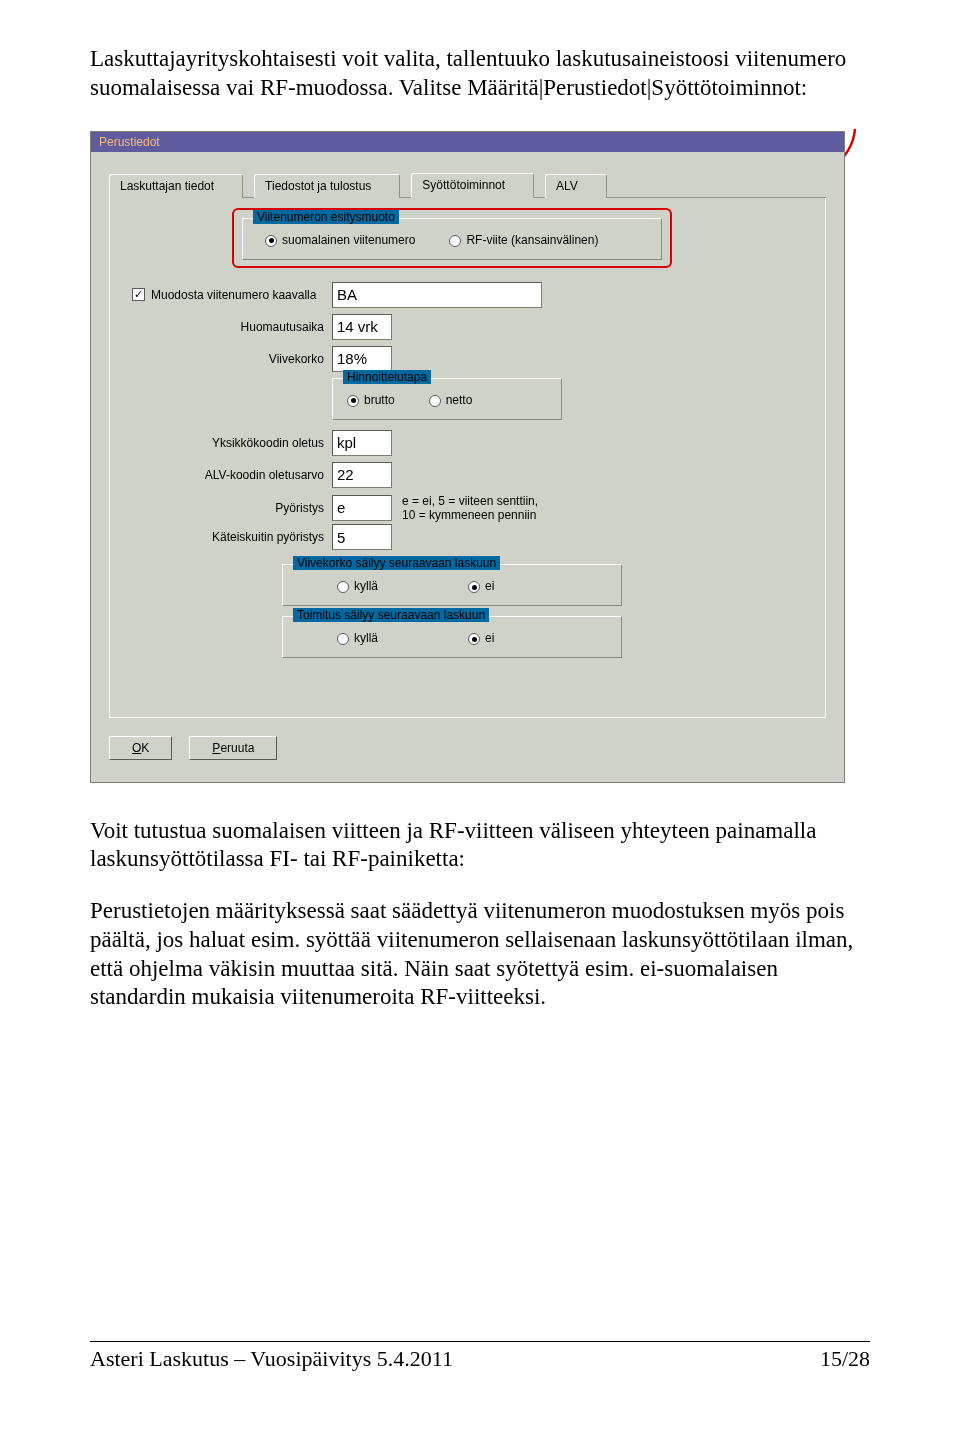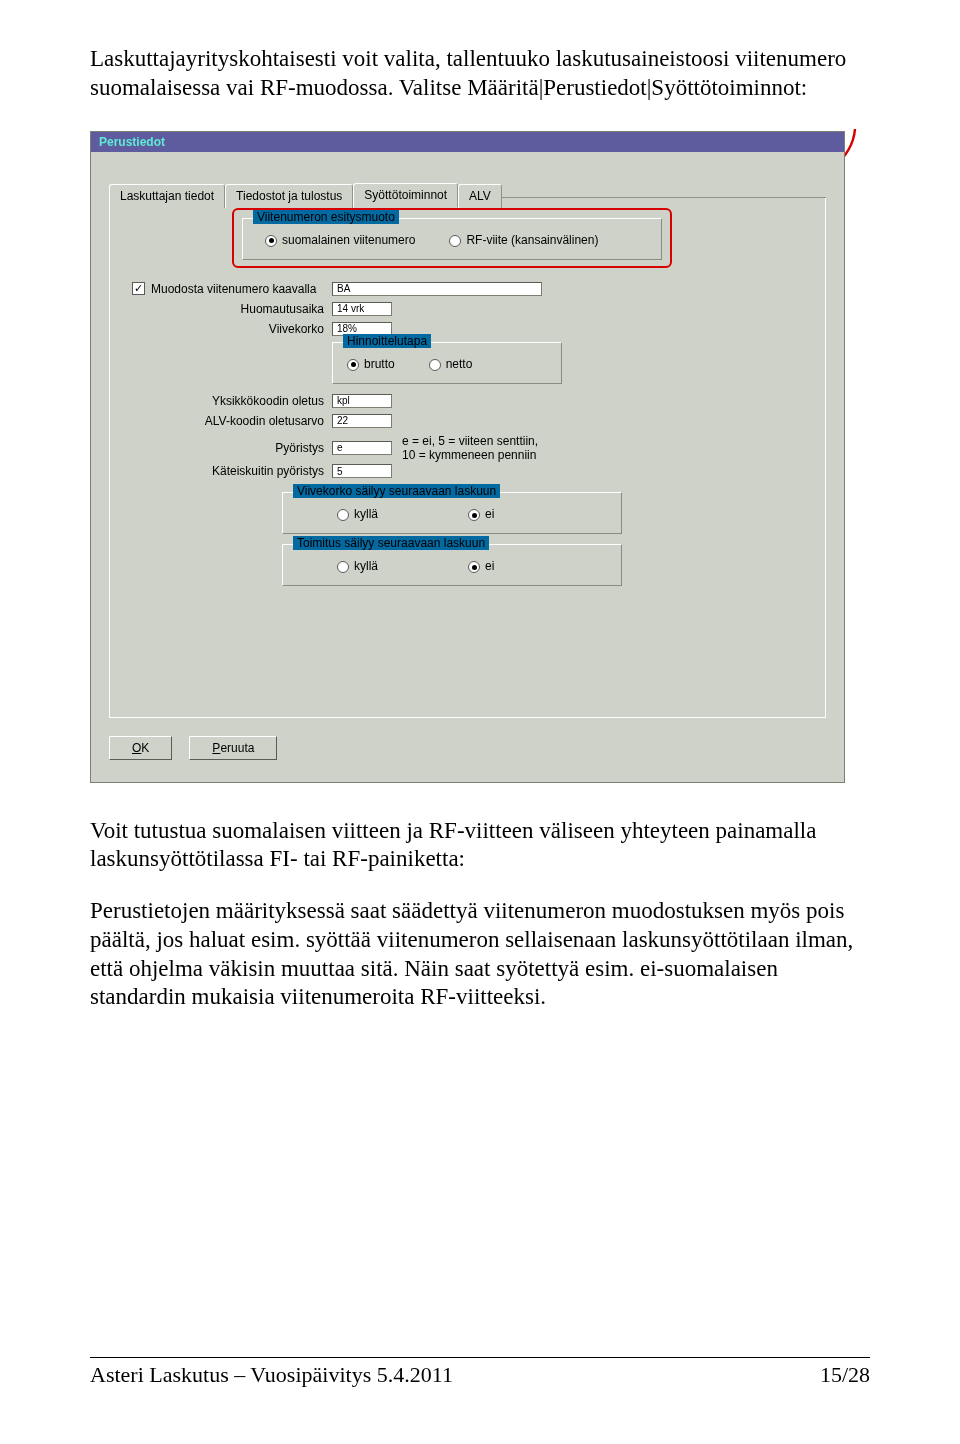--- a/index.html
+++ b/index.html
@@ -30,44 +30,44 @@
     width: 755px;
     background: #cfd2c8;
     border: 1px solid #7d7f74;
     font-family: Tahoma, Arial, sans-serif;
     font-size: 12px;
     color: #000;
     position: relative;
   }
   .titlebar {
     background: #5e5c9e;
-    color: #5eead4;
+    color: #fdba74;
     padding: 3px 8px;
     font-size: 12px;
-    font-weight: bold;
+    font-weight: normal;
   }
   .dlg-body {
     padding: 20px 18px 22px 18px;
   }
   .tabs {
     display: flex;
     align-items: flex-end;
     border-bottom: 1px solid #919389;
     margin-bottom: 0;
   }
   .tab {
-    padding: 4px 10px 5px 10px;
+    padding: 4px 28px 5px 10px;
     border: 1px solid #fff;
     border-right-color: #919389;
     border-bottom: none;
     background: #cfd2c8;
-    margin-right: 0;
-    font-size: 12px;
-    position: relative;
-    top: 11px;
+    margin-right: 11px;
+    font-size: 12px;
+    position: relative;
+    top: 1px;
     border-radius: 3px 3px 0 0;
     cursor: default;
   }
   .tab.active {
     background: #cfd2c8;
     border-bottom: 1px solid #cfd2c8;
     z-index: 2;
   }
   .tabpage {
     border: 1px solid #fff;
@@ -119,22 +119,22 @@
     width: 13px; height: 13px; background: #fff; border: 1px solid #5a5a5a;
     display: inline-flex; align-items: center; justify-content: center; margin-right: 6px;
   }
   .checkbox.checked::after { content: "✓"; font-size: 11px; line-height: 1; }
   .txt {
     background: #fff;
     border: 1px solid #7c7e74;
     border-top-color: #5a5c54;
     border-left-color: #5a5c54;
     padding: 2px 4px;
-    font-size: 10px;
-    height: 14px;
+    font-size: 15px;
+    height: 26px;
   }
   .w-ba { width: 210px; }
   .w-sm { width: 60px; }
   .hint { margin-left: 10px; font-size: 12px; line-height: 1.2; }
   .inner-group {
     width: 230px;
     margin-left: 200px;
   }
   .btnbar { display: flex; gap: 17px; margin-top: 18px; }
   .win-btn {
@@ -159,21 +159,21 @@
     pointer-events: none;
   }
   .after-text {
     font-size: 23px;
     line-height: 1.25;
     margin-top: 34px;
   }
   .footer-line {
     position: absolute;
     left: 90px; right: 90px;
-    bottom: 56px;
+    bottom: 72px;
     border-top: 1px solid #000;
     padding-top: 4px;
     display: flex;
     justify-content: space-between;
     font-size: 22px;
   }
 </style>
 </head>
 <body>
 

